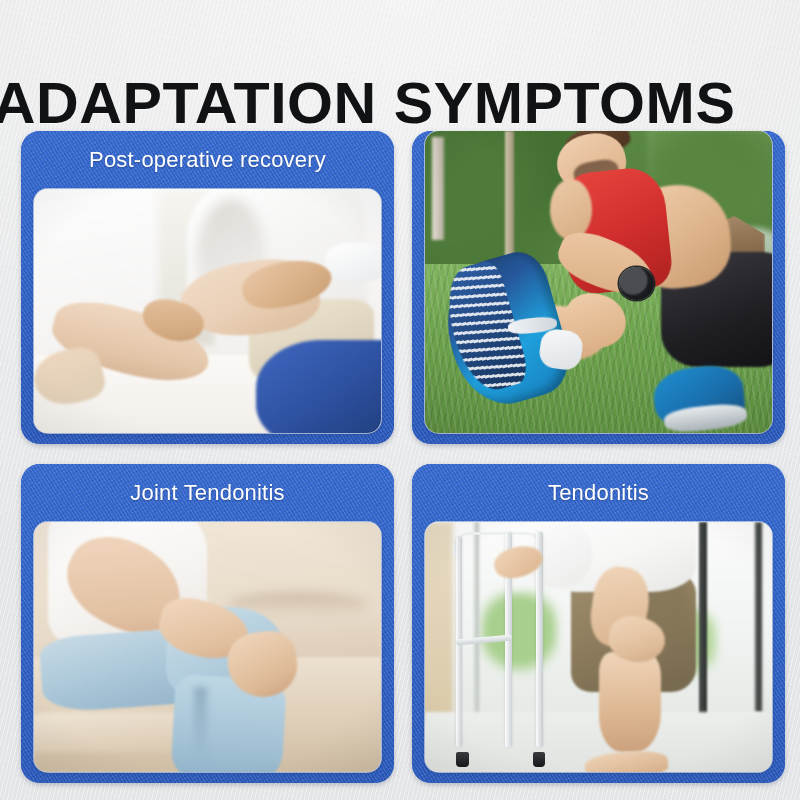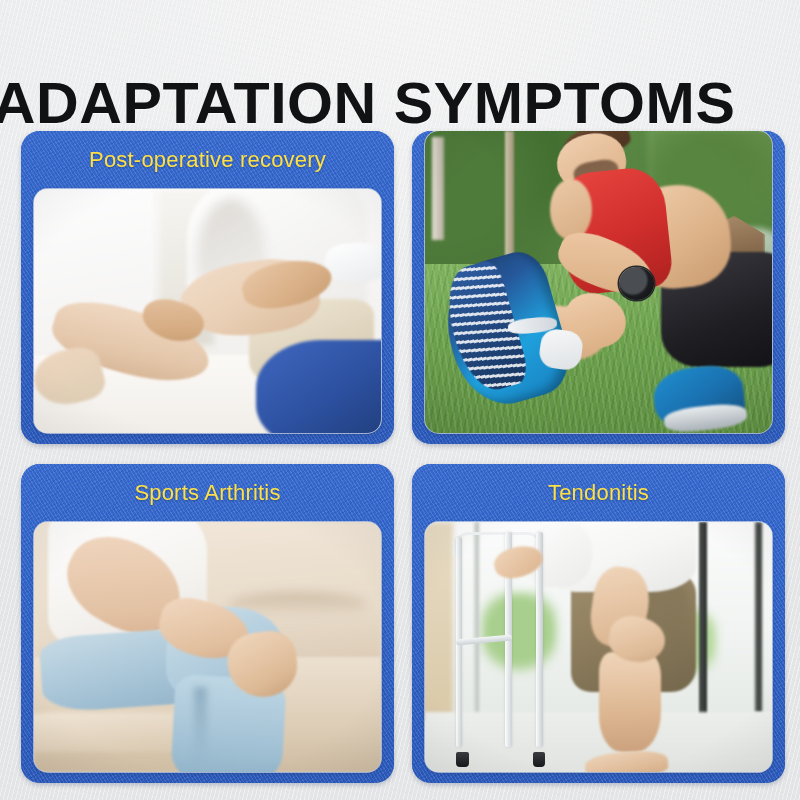--- a/index.html
+++ b/index.html
@@ -76,21 +76,21 @@
       repeating-linear-gradient(-32deg,
         rgba(0,0,0,.085) 0 1px,
         rgba(0,0,0,0) 1px 4px),
       linear-gradient(180deg, #3569d0 0%, #2f62c8 45%, #2a59bb 100%);
     pointer-events:none;
   }
   .card-title {
     position:relative; z-index:2;
     height:58px;
     display:flex; align-items:center; justify-content:center;
-    color:#fde047;
+    color:#ffffff;
     font-size:22px;
     font-weight:400;
     letter-spacing:.2px;
     text-shadow:0 1px 2px rgba(0,0,0,.28);
     padding:0 16px;
     text-align:center;
   }
   .photo-wrap {
     position:relative; z-index:2;
     flex:1 1 auto;
@@ -655,21 +655,21 @@
         <div class="shoe-lace"></div>
         <div class="sock"></div>
         <div class="shoe2"></div>
         <div class="shoe2-sole"></div>
         <div class="vignette"></div>
       </div>
     </div>
   </div>
 
   <div class="card">
-    <div class="card-title">Sports Arthritis</div>
+    <div class="card-title">Joint Tendonitis</div>
     <div class="photo-wrap">
       <div class="photo p3">
         <div class="sofa-back"></div>
         <div class="sofa-seam"></div>
         <div class="sofa-seat"></div>
         <div class="cushion-edge"></div>
         <div class="skin-chest"></div>
         <div class="torso"></div>
         <div class="arm"></div>
         <div class="jeans-thigh"></div>

